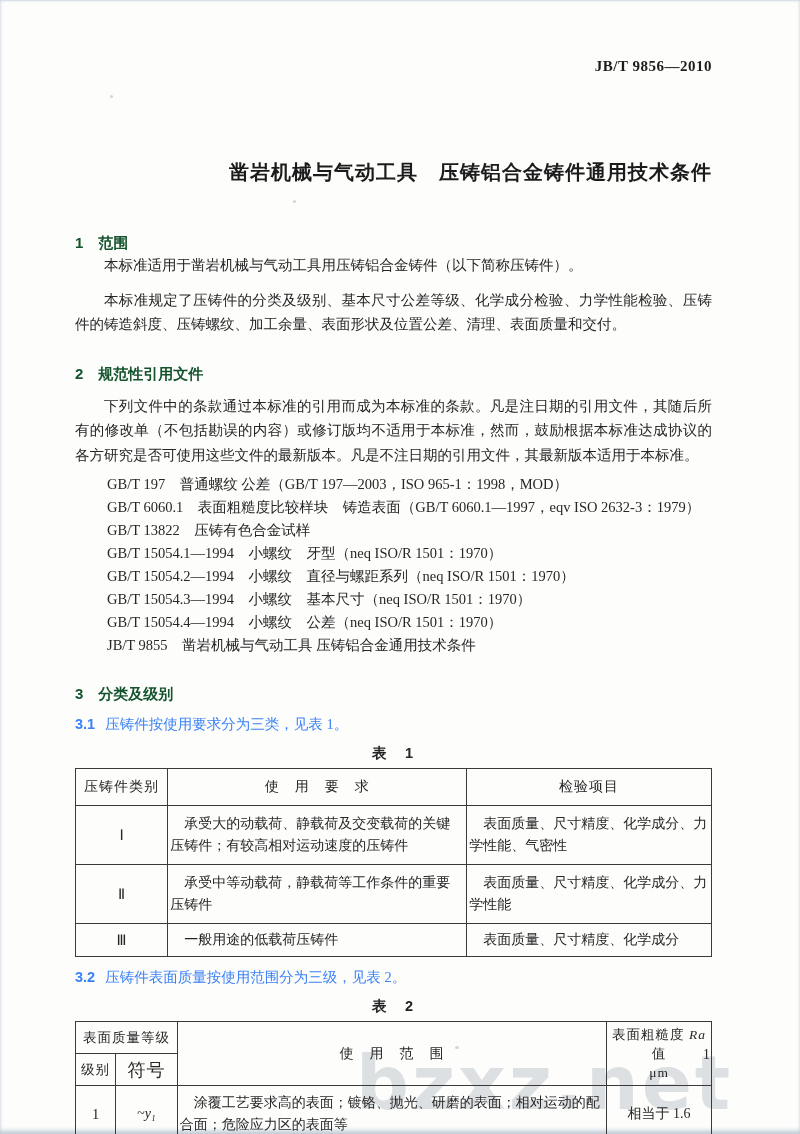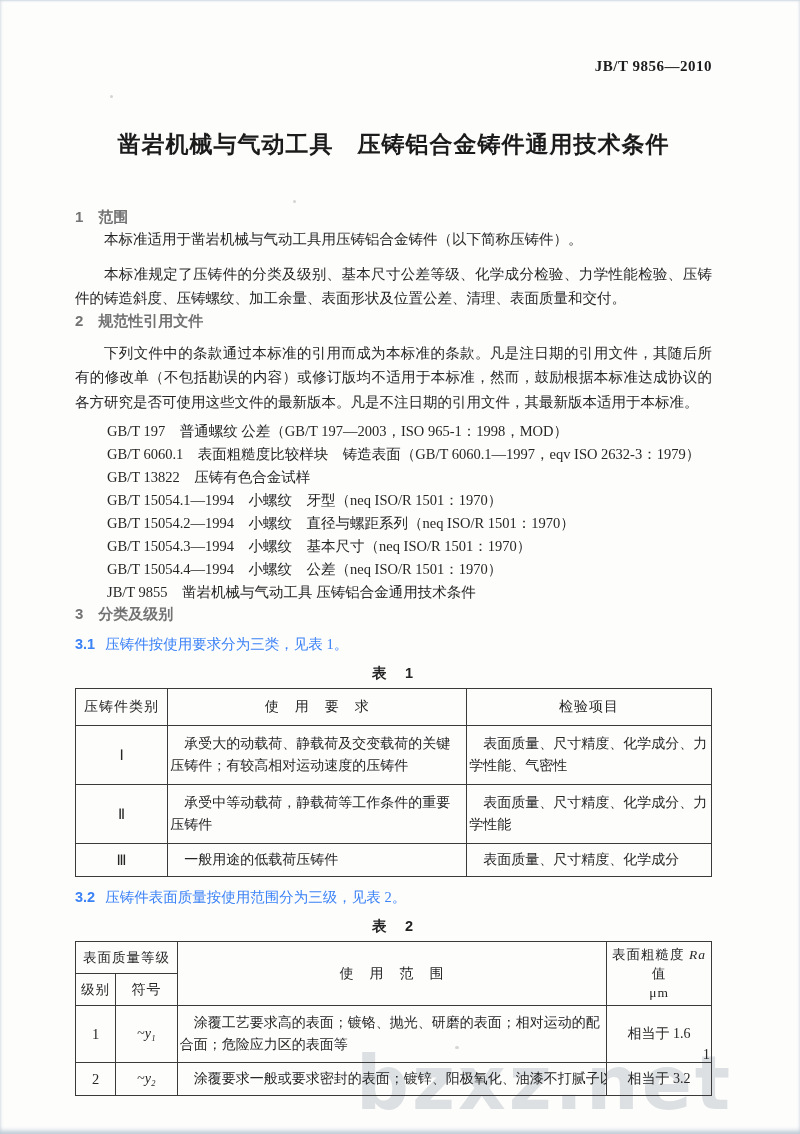--- a/index.html
+++ b/index.html
@@ -19,36 +19,36 @@
   }
   .content{position:relative;z-index:1;padding:58px 88px 0 75px;}
   .doc-number{
     text-align:right;
     font-weight:bold;
     font-size:15px;
     letter-spacing:0.5px;
     color:#1d1d1d;
   }
   .doc-title{
-    margin-top:54px;
-    text-align:center;
-    font-family:"Liberation Sans", sans-serif;
-    font-weight:bold;
-    font-size:23px;
+    margin-top:84px;
+    text-align:right;
+    font-family:"Liberation Sans", sans-serif;
+    font-weight:bold;
+    font-size:20px;
     letter-spacing:1px;
     color:#1b1b1b;
   }
   .sec-heading{
     margin-top:48px;
     font-family:"Liberation Sans", sans-serif;
     font-weight:bold;
     font-size:15px;
-    color:#737373;
-  }
-  .sec-heading.tight{margin-top:1px;}
+    color:#14532d;
+  }
+  .sec-heading.tight{margin-top:28px;}
   .body-para{
     margin:10px 0 0 0;
     font-size:14.5px;
     line-height:24.5px;
     text-align:justify;
     text-indent:2em;
     color:#262626;
   }
   .ref-list{margin:6px 0 0 0;padding:0 0 0 2em;list-style:none;}
   .ref-list li{
@@ -211,21 +211,21 @@
         <th colspan="2" style="height:24px;font-size:13.5px;">表面质量等级</th>
         <th rowspan="2">使　用　范　围</th>
         <th rowspan="2" class="ra-head">
           <span>表面粗糙度 </span><span class="it">Ra</span><span> 值</span>
           <br>
           <span>μm</span>
         </th>
       </tr>
       <tr>
         <th style="height:24px;font-size:13.5px;">级别</th>
-        <th style="font-size:14px;">符号</th>
+        <th style="font-size:18px;">符号</th>
       </tr>
       <tr>
         <td class="cell-center serial-cell" style="height:50px;">1</td>
         <td class="cell-center symbol-cell">~y₁</td>
         <td class="cell-indent">涂覆工艺要求高的表面；镀铬、抛光、研磨的表面；相对运动的配合面；危险应力区的表面等</td>
         <td class="cell-center">相当于 1.6</td>
       </tr>
       <tr>
         <td class="cell-center serial-cell" style="height:26px;">2</td>
         <td class="cell-center symbol-cell">~y₂</td>

